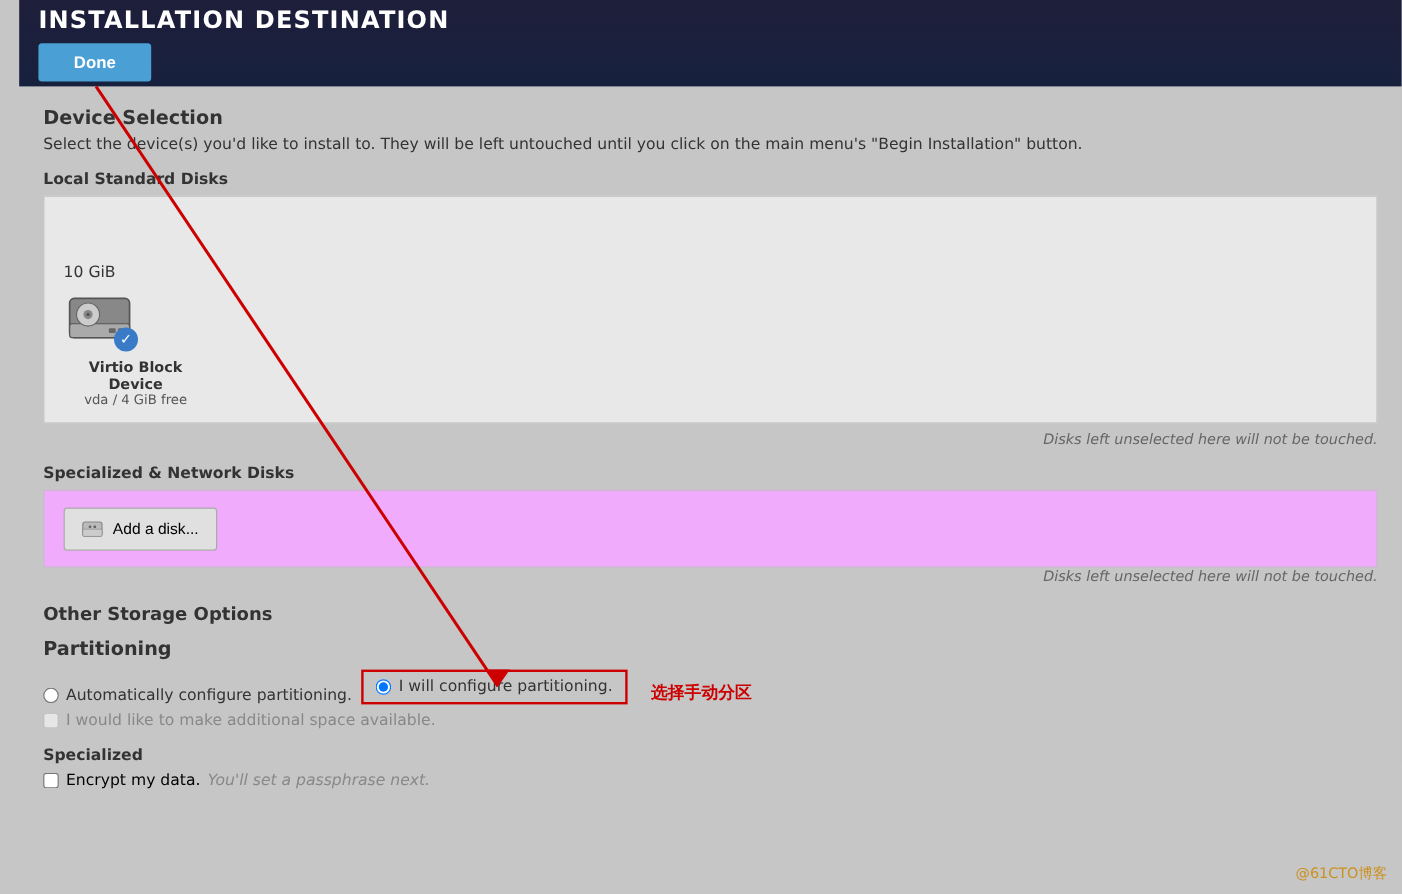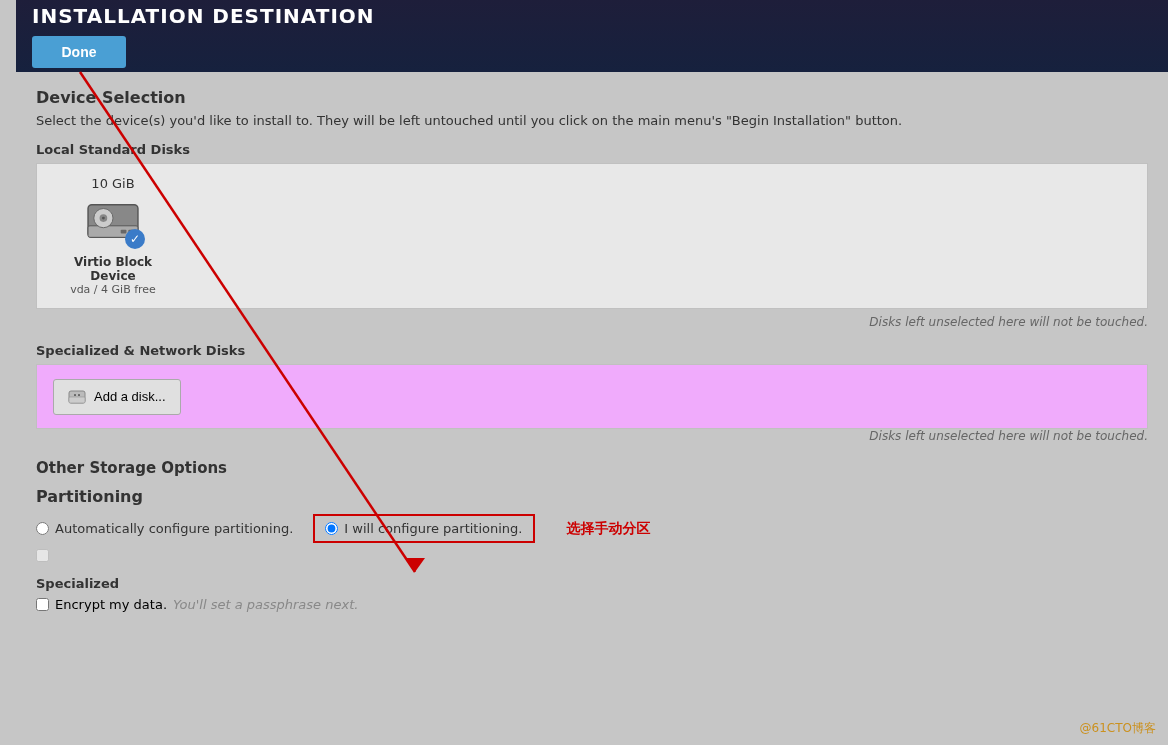--- a/index.html
+++ b/index.html
@@ -98,23 +98,23 @@
     .disk-area {
       background: #e8e8e8;
       border: 1px solid #c0c0c0;
       padding: 12px 16px;
       margin-bottom: 6px;
       min-height: 130px;
     }
     .disk-item {
       display: flex;
       flex-direction: column;
-      align-items: center;
       width: 120px;
       cursor: pointer;
+      margin-top: 44px;
     }
     .disk-size {
       font-size: 13px;
       color: #333;
       margin-bottom: 6px;
     }
     .disk-icon-wrapper {
       position: relative;
       width: 60px;
       height: 50px;
@@ -186,22 +186,22 @@
       margin-bottom: 10px;
     }
     .partitioning-label {
       font-size: 16px;
       font-weight: bold;
       color: #333;
       margin-bottom: 8px;
     }
     .radio-group {
       display: flex;
-      align-items: center;
-      gap: 20px;
+      align-items: flex-end;
+      gap: 8px;
       margin-bottom: 6px;
     }
     .radio-item {
       display: flex;
       align-items: center;
       gap: 6px;
       font-size: 13px;
       color: #333;
     }
     .radio-item input[type="radio"] {
@@ -337,20 +337,21 @@
           <div class="radio-item">
             <input type="radio" name="partition" id="manual" checked="" style="">
             <label for="manual">I will configure partitioning.</label>
           </div>
         </div>
         <span class="annotation-text">选择手动分区</span>
       </div>
 
       <div class="checkbox-row">
         <input type="checkbox" id="space" disabled="" style="">
+        <label for="space">I would like to make additional space available.</label>
       </div>
 
       <div class="encryption-label">Specialized</div>
       <div class="encrypt-row">
         <input type="checkbox" id="encrypt" style="">
         <label for="encrypt">Encrypt my data.</label>
         <span class="encrypt-note">You'll set a passphrase next.</span>
       </div>
     </div>
   </div>

